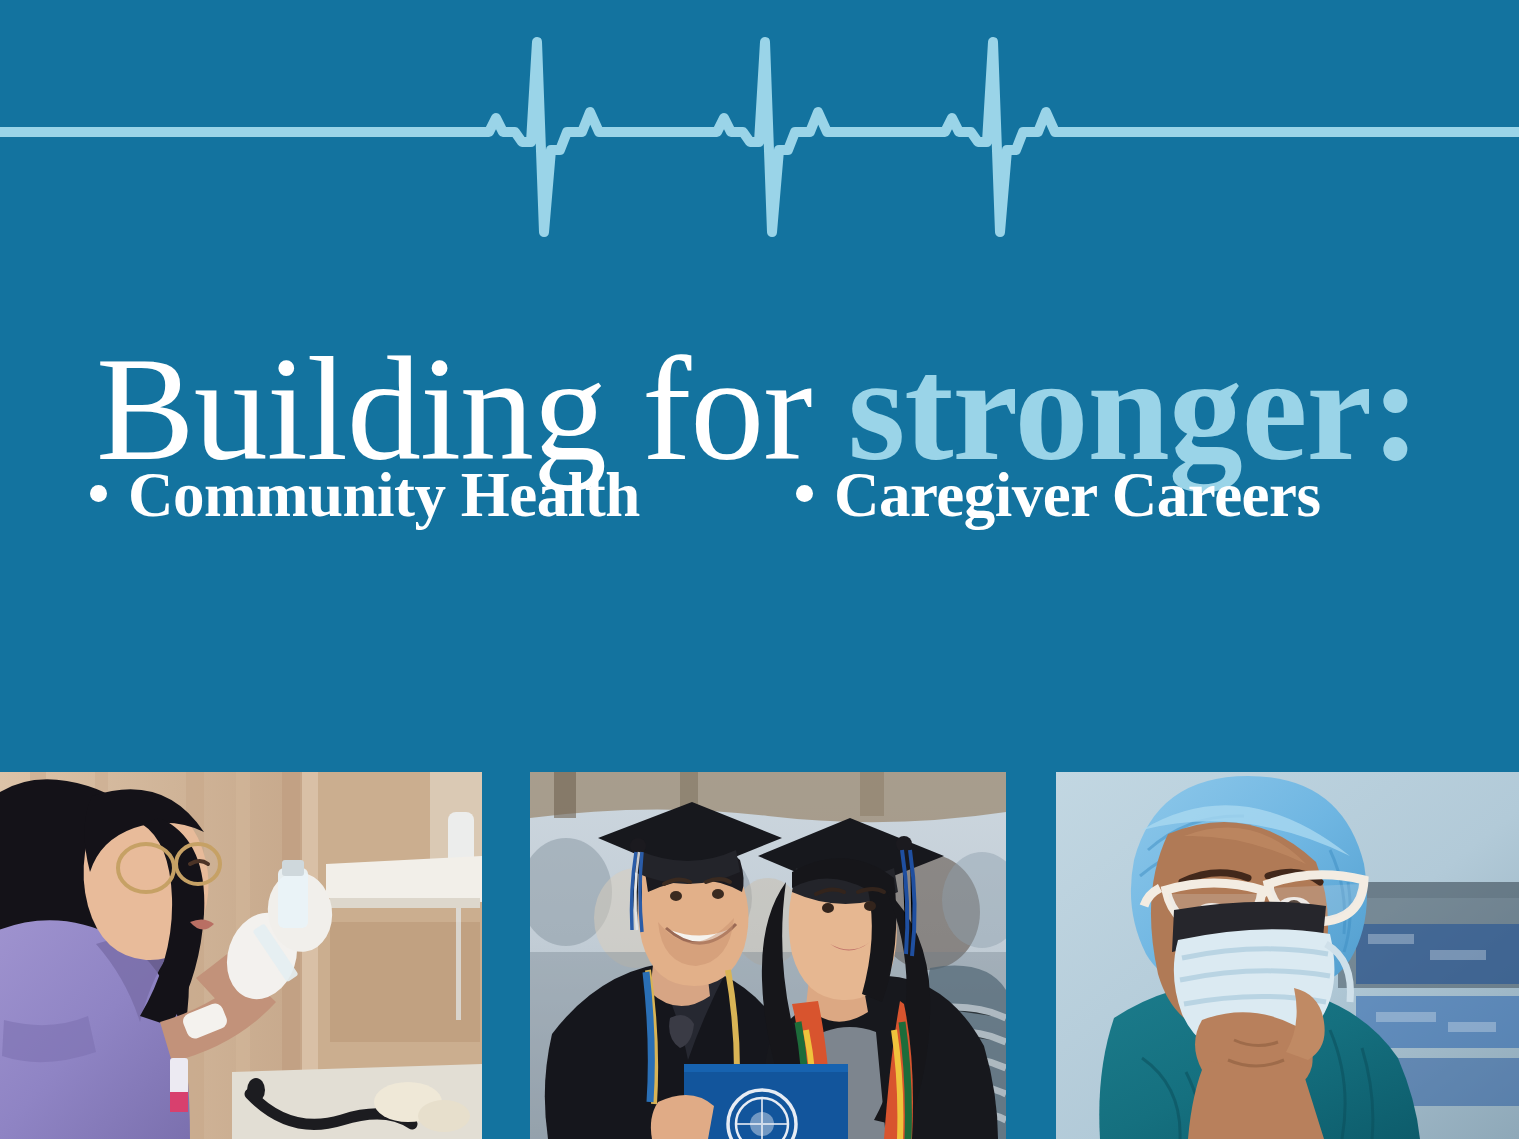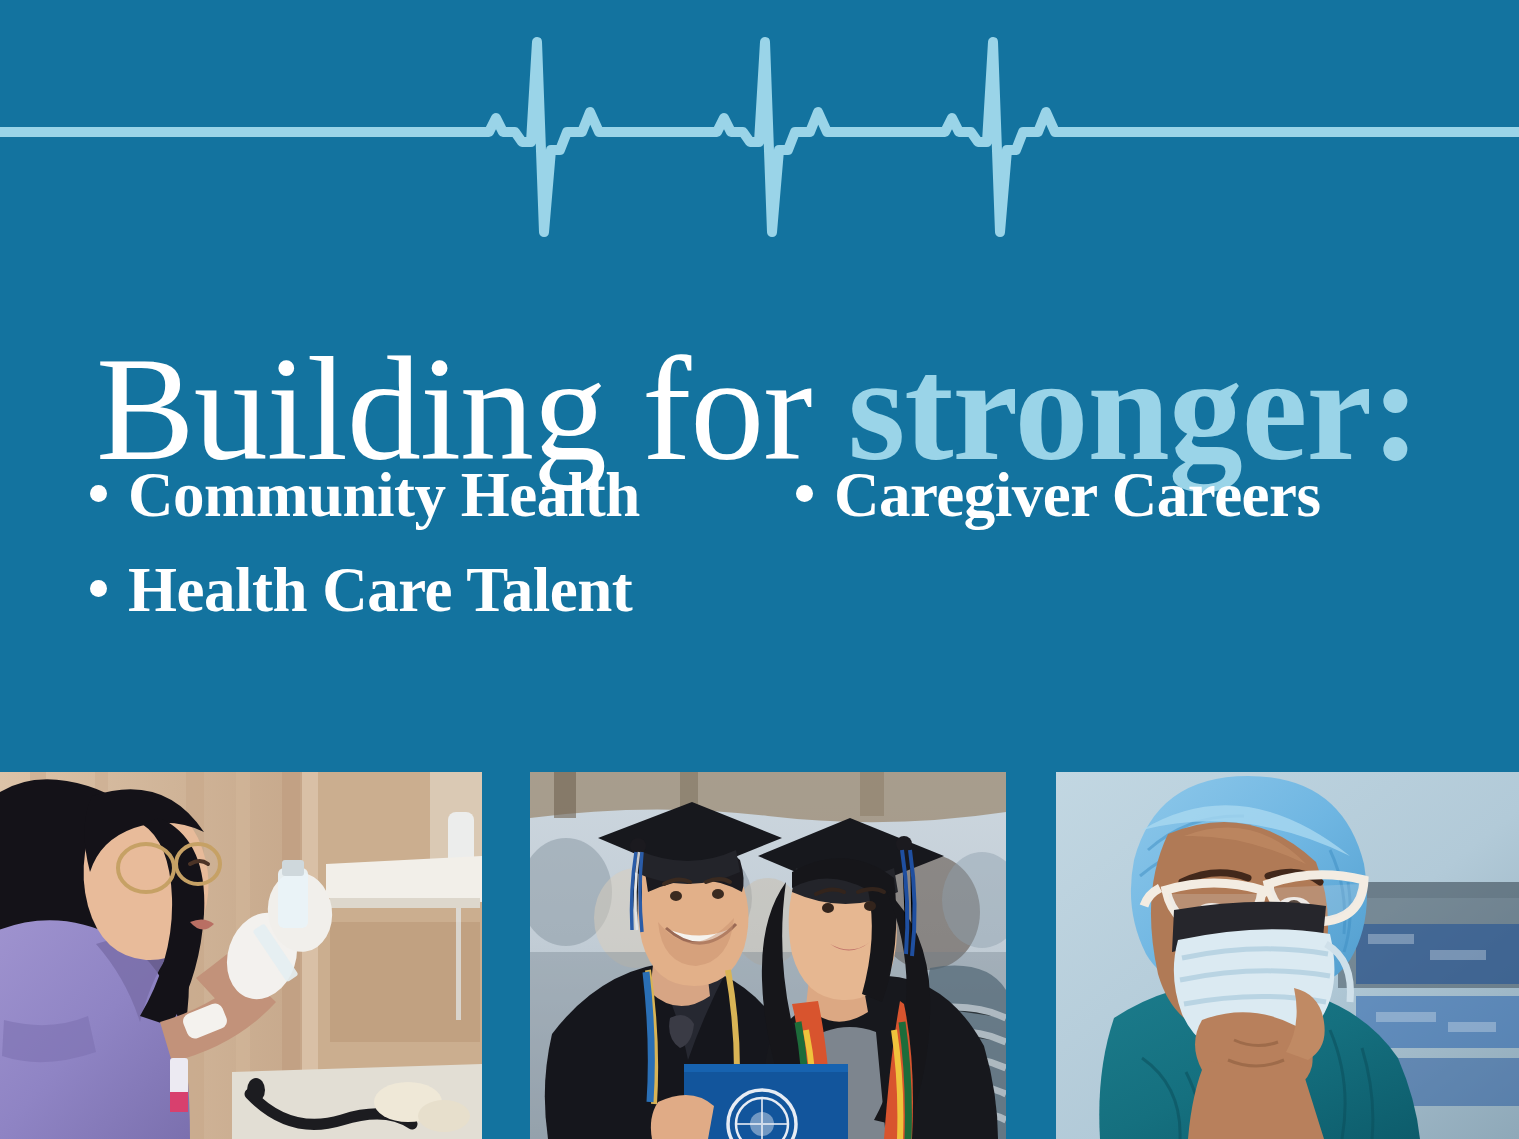--- a/index.html
+++ b/index.html
@@ -123,24 +123,20 @@
 
   <div class="bullets">
     <div class="bullet-item">
       <span class="bullet-dot"></span>
       <span>Community Health</span>
     </div>
     <div class="bullet-item">
       <span class="bullet-dot"></span>
       <span>Caregiver Careers</span>
     </div>
-    <div class="bullet-item">
-      <span class="bullet-dot"></span>
-      <span>Health Care Talent</span>
-    </div>
   </div>
 
   <div class="photo-strip">
 
     <div class="photo photo-1">
       <svg viewBox="0 0 482 367" preserveAspectRatio="xMidYMid slice" xmlns="http://www.w3.org/2000/svg">
         <defs>
           <linearGradient id="p1bg" x1="0" y1="0" x2="1" y2="0">
             <stop offset="0" stop-color="#d9c0a6"></stop>
             <stop offset="0.35" stop-color="#e3cdb4"></stop>

